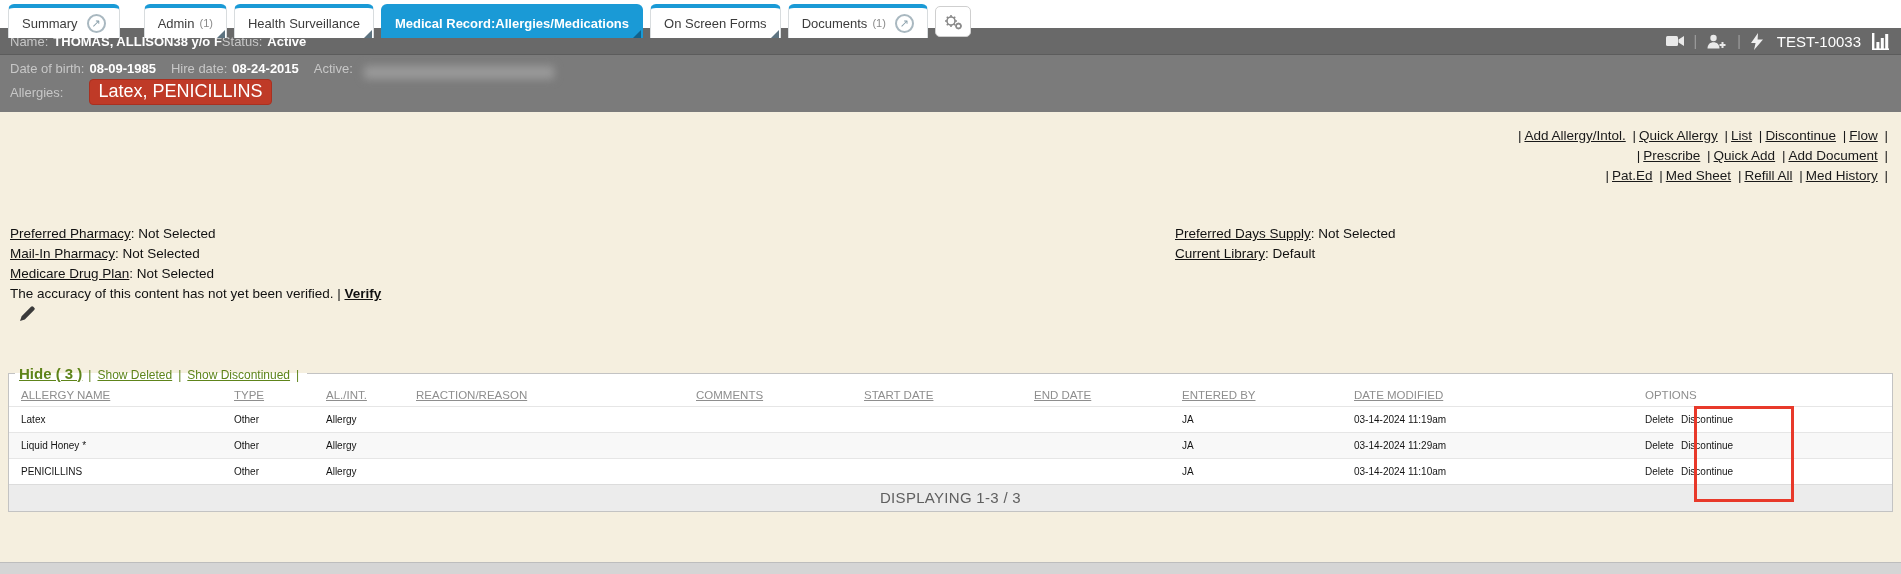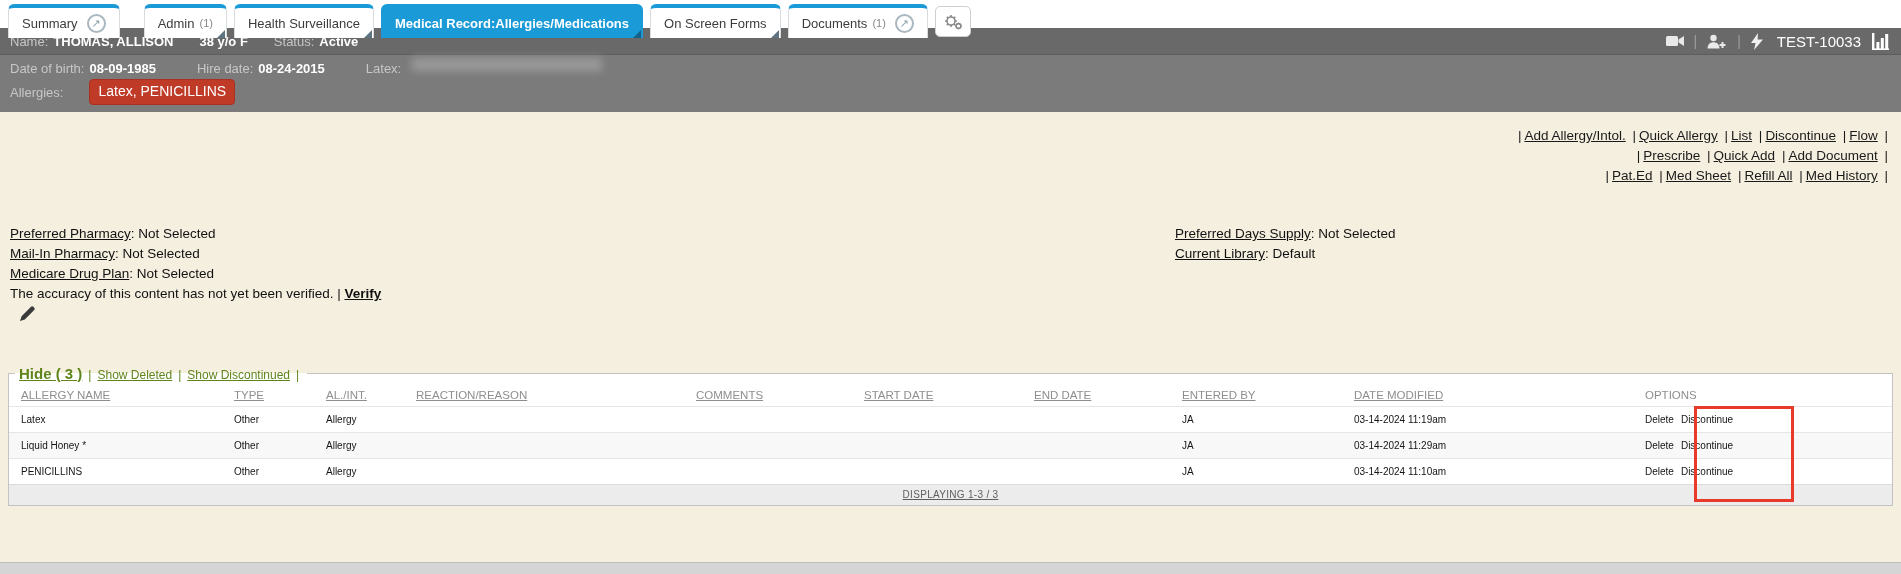--- a/index.html
+++ b/index.html
@@ -23,28 +23,28 @@
          color:#8aa0ab; font-size:11px; margin-left:9px; line-height:1; }
   .gear-btn { margin-top:6px; height:31px; width:36px; border:1px solid #cfcfcf; border-radius:5px;
          background:#fff; display:flex; align-items:center; justify-content:center; cursor:pointer; }
 
   
   .banner-row1 { height:27px; background:#696969; border-bottom:1px solid #5c5c5c;
          display:flex; align-items:center; padding:0 10px; font-size:13px; }
   .banner-rest { background:#7b7b7b; padding:3px 10px 7px; font-size:13px; }
   .blabel { color:#c7c7c7; margin-right:5px; }
   .bval { color:#fff; font-weight:bold; }
-  .bgroup { margin-right:26px; display:inline-flex; align-items:flex-start; }
+  .bgroup { display:inline-flex; align-items:flex-end; }
   .banner-right { margin-left:auto; display:flex; align-items:center; gap:10px; }
   .banner-sep { color:#9e9e9e; font-size:14px; }
   .banner-line { line-height:21px; display:flex; align-items:center;gap:15px; }
   .email-blur { display:inline-block; width:190px; height:13px; background:#9a9a9a;
          border-radius:2px; filter:blur(4px); margin-left:6px; }
   .allergy-badge { display:inline-block; background:#bf3a27; border:1px solid #a93020; border-radius:4px;
-         color:#fff; padding:1px 8px 2px; font-size:14px; margin-left:6px; }
+         color:#fff; padding:1px 8px 2px; font-size:18px; margin-left:6px; }
   .pid { color:#fff; font-size:15px; margin-left:4px; }
 
   
   .content { position:relative; }
   .action-links { text-align:right; padding:14px 10px 0 0; font-size:13.5px; color:#1a1a1a; line-height:20px; }
   .action-links .lnk { text-decoration:underline; cursor:pointer; }
   .action-links .sep { margin:0 3px; }
 
   .info-cols { display:flex; padding-left:10px; margin-top:38px; font-size:13.5px; color:#111; }
   .info-left { width:1165px; flex:none; line-height:20px; }
@@ -66,21 +66,21 @@
   .allergy-table th { text-align:left; font-weight:normal; color:#8e8e8e; font-size:11.5px;
          padding:7px 4px 5px 12px; text-decoration:underline; white-space:nowrap; overflow:hidden; }
   .allergy-table th.nou { text-decoration:none; }
   .allergy-table td { font-size:10px; color:#141414; padding:7px 4px 7px 12px;
          border-top:1px solid #e6e6e6; white-space:nowrap; overflow:hidden; }
   .allergy-table tbody tr:nth-child(even) { background:#f8f8f8; }
   .opt-link { cursor:pointer; margin-right:7px; }
   .discontinue-highlight { position:absolute; left:1685px; top:24px; width:100px; height:96px;
          border:3px solid #e8392a; pointer-events:none; }
   .table-footer { background:#ececec; border-top:1px solid #dcdcdc; text-align:center;
-         font-size:10px; color:#5f5f5f; padding:4px 0 5px; letter-spacing:.3px;text-decoration:underline; }
+         font-size:15px; color:#5f5f5f; padding:4px 0 5px; letter-spacing:.3px; }
 
   .bottom-strip { position:absolute; left:0; bottom:0; width:100%; height:12px;
          background:#d5d5d5; border-top:1px solid #bdbdbd; }
 
   .icon-svg { display:block; }
 </style>
 </head>
 <body>
 
 <div class="tabbar">
@@ -159,21 +159,21 @@
   <div class="banner-line">
     <span class="bgroup">
       <span class="blabel">Date of birth:</span>
       <span class="bval">08-09-1985</span>
     </span>
     <span class="bgroup">
       <span class="blabel">Hire date:</span>
       <span class="bval">08-24-2015</span>
     </span>
     <span class="bgroup">
-      <span class="blabel">Latex:</span>
+      <span class="blabel">Active:</span>
       <span class="email-blur"></span>
     </span>
   </div>
   <div class="banner-line">
     <span class="blabel">Allergies:</span>
     <span class="allergy-badge">Latex, PENICILLINS</span>
   </div>
 </div>
 
 <div class="content">

